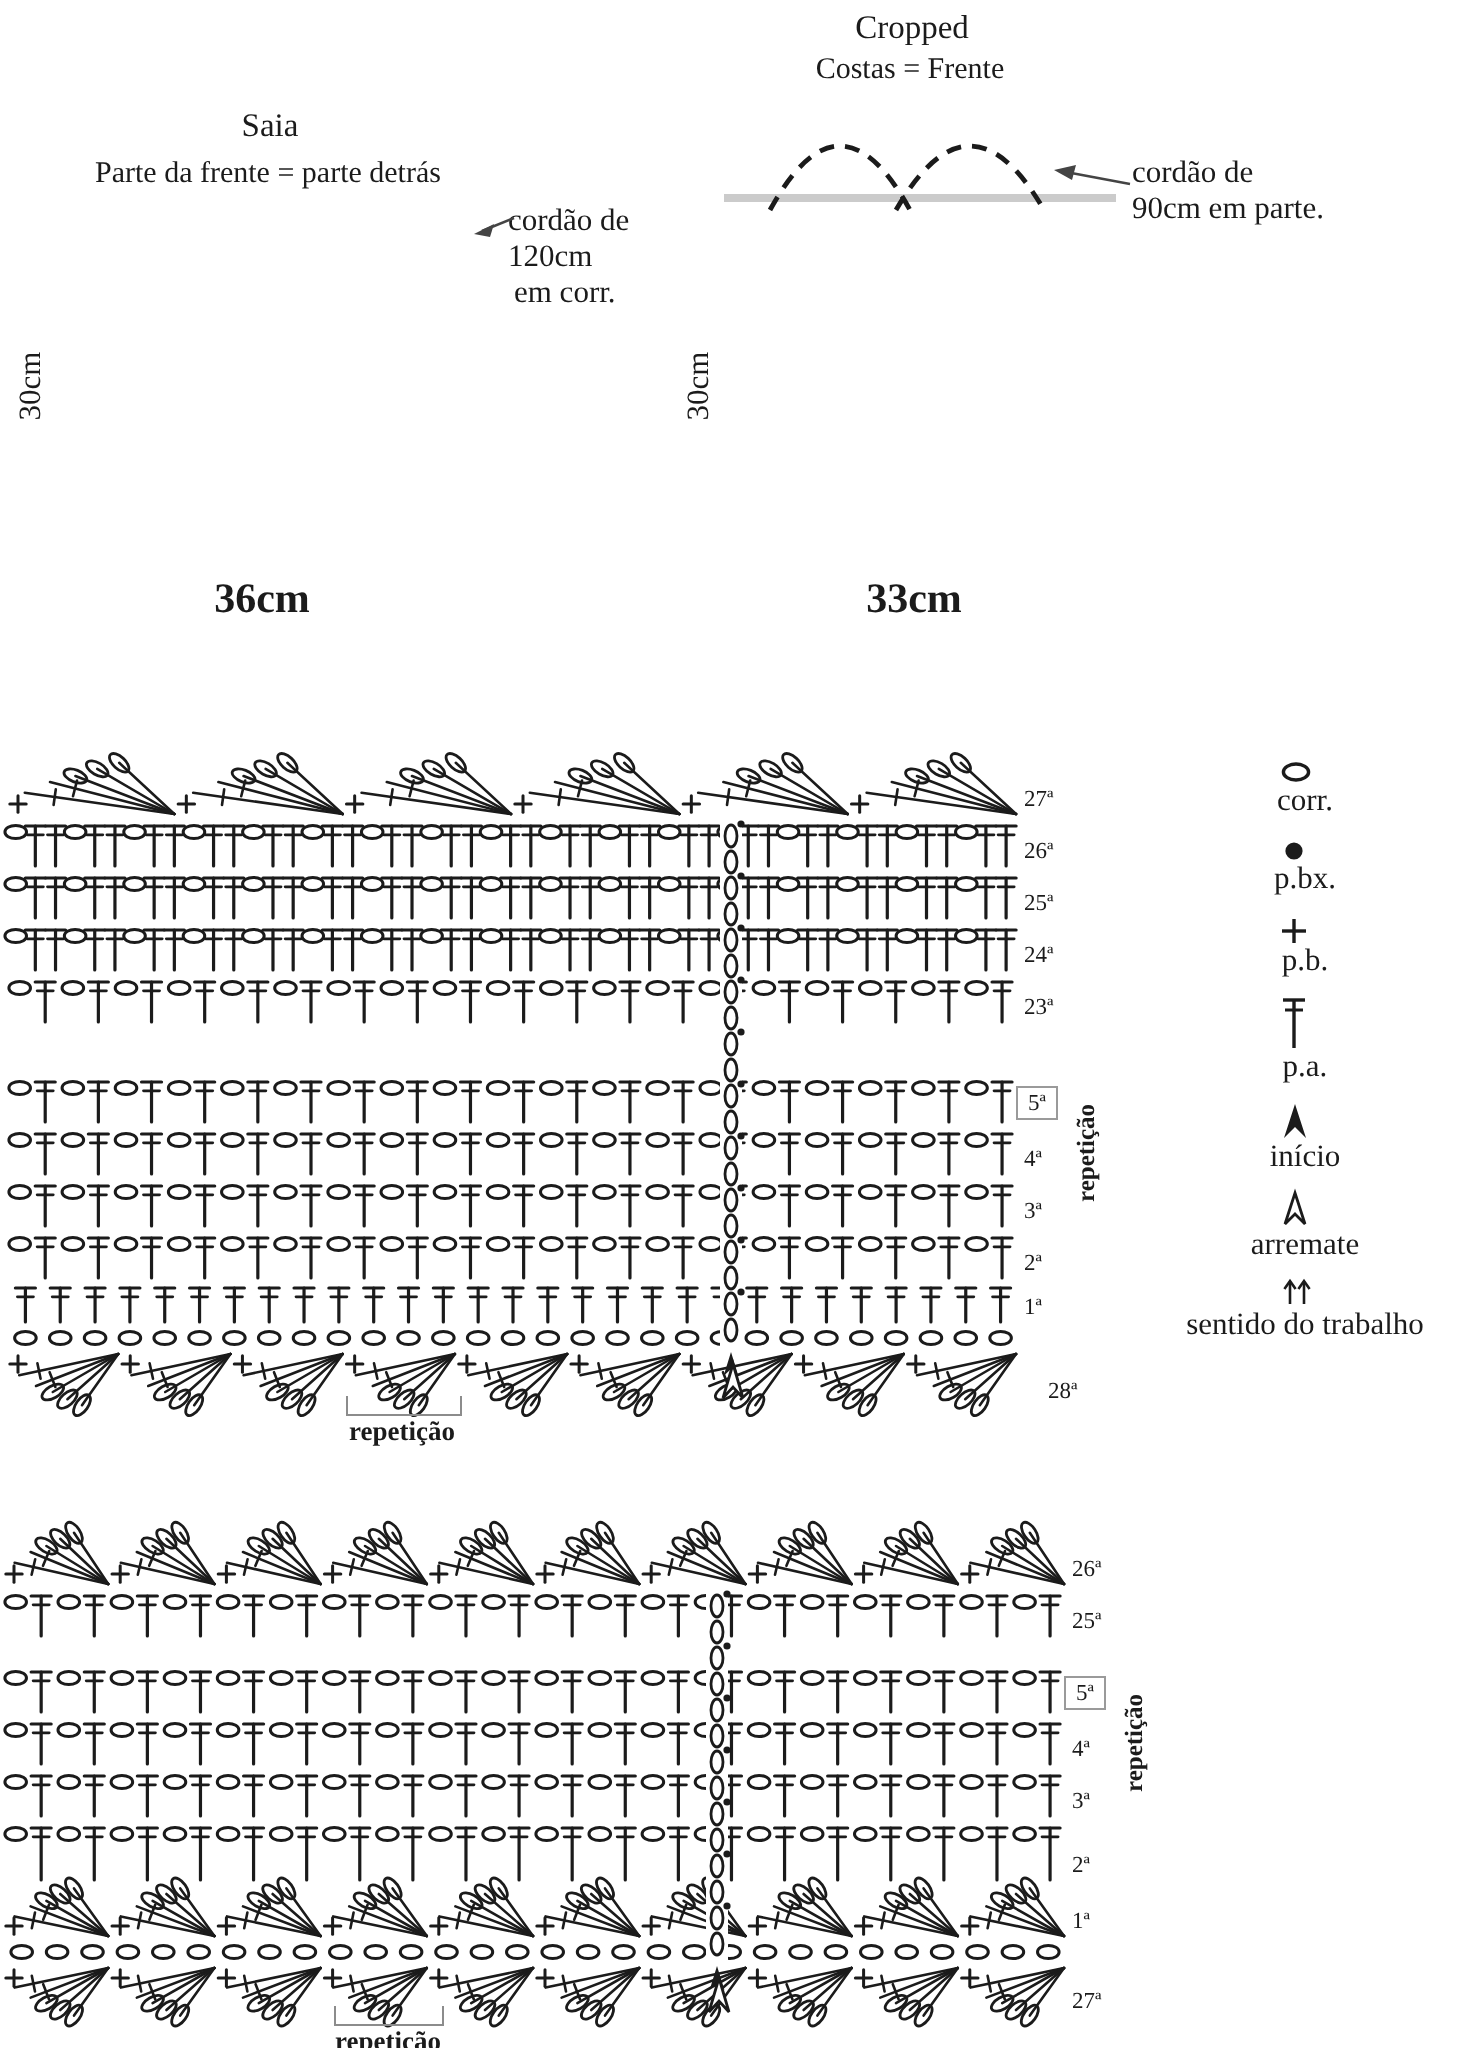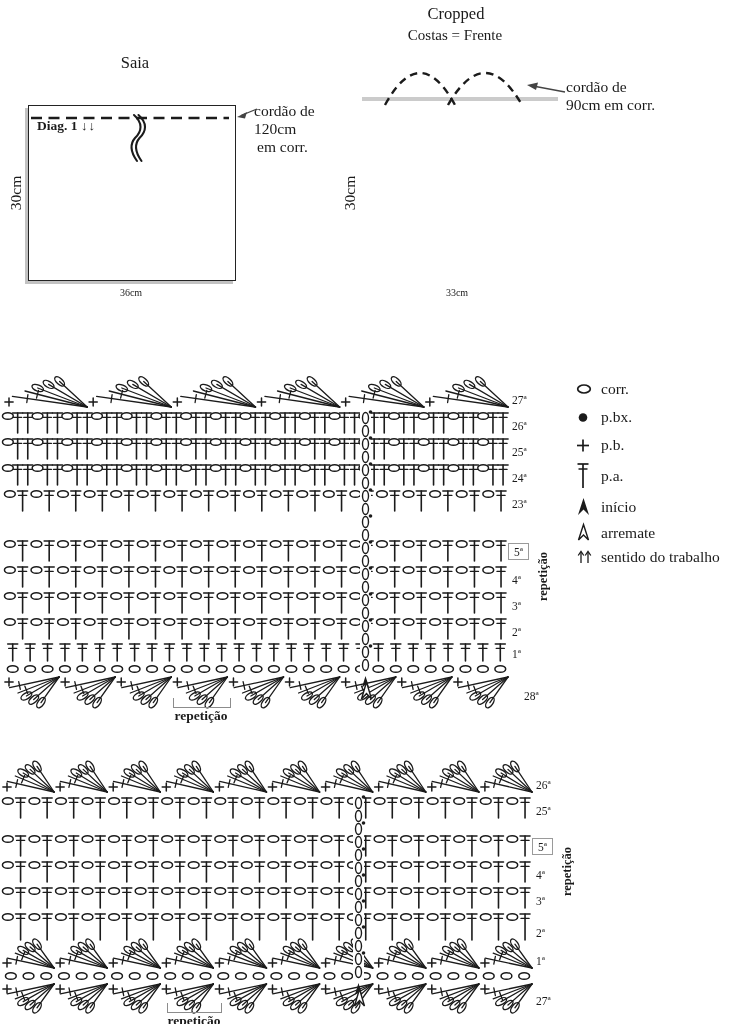--- a/index.html
+++ b/index.html
@@ -9,62 +9,50 @@
   .abs{position:absolute;}
   .ctext{text-align:center;}
   .schem-title{position:absolute;font-size:16.5px;}
   .schem-sub{position:absolute;font-size:15px;}
   .schem-rect{position:absolute;border:1.7px solid #232323;background:#fff;
     box-shadow:-3px 3px 0 0 #c2c2c2;}
   .diaglabel{position:absolute;font-size:13.5px;font-weight:bold;white-space:nowrap;}
   .diaglabel .arr{font-weight:normal;font-size:13px;letter-spacing:1px;}
   .vdim{position:absolute;width:44px;text-align:center;font-size:15.5px;
     transform:rotate(-90deg);}
-  .hdim{position:absolute;width:70px;text-align:center;font-size:10px;}
+  .hdim{position:absolute;width:70px;text-align:center;font-size:21px;font-weight:bold;}
   .cordnote{position:absolute;font-size:15.5px;line-height:1.17;}
   .cordnote span{display:block;}
   .dtitle{position:absolute;font-size:16.5px;white-space:nowrap;}
   .chart{position:absolute;}
   .crow{position:absolute;left:0;}
   .ccol{position:absolute;}
   .rlabel{position:absolute;font-weight:normal;font-size:11.5px;white-space:nowrap;}
   .rlabel.boxed{border:1.4px solid #9a9a9a;padding:2px 5px 1px 5px;margin-top:-5px;
     margin-left:-4px;background:#fff;}
   .vlabel{position:absolute;font-weight:bold;font-size:12.5px;white-space:nowrap;
     transform:rotate(-90deg);transform-origin:top left;}
   .bracket{position:absolute;height:9px;border-left:1.4px solid #8c8c8c;
     border-right:1.4px solid #8c8c8c;border-bottom:1.4px solid #8c8c8c;}
   .brlabel{position:absolute;font-weight:bold;font-size:13.5px;width:90px;text-align:center;}
   #legend{position:absolute;left:576px;top:380px;width:153px;}
   #legend .ltitle{font-size:20px;margin:0 0 9px 18px;}
-  .litem{display:flex;align-items:center;}
+  .litem{display:flex;align-items:center;flex-direction:column;}
   .licon{width:25px;display:flex;align-items:center;}
   .llabel{font-size:15.5px;white-space:nowrap;}
   .grayband{position:absolute;background:#cbcbcb;}
 </style>
 </head>
 <body>
 
 <div id="screen">
 
   <div class="schem-title ctext" style="left:40px;top:53px;width:190px">Saia</div>
+  <div class="schem-sub ctext" style="left:8px;top:79px;width:252px">Parte da frente = parte detrás</div>
 
-  <div class="schem-rect" style="left:28px;top:105px;width:206px;height:174px">
-    <svg class="abs" style="left:0;top:6px" width="203" height="12">
-      <line x1="2" y1="6" x2="200" y2="6" stroke="#1b1b1b" stroke-width="2.6" stroke-dasharray="11 6.5"></line>
-    </svg>
-    <svg class="abs" style="left:98px;top:8px" width="26" height="52">
-      <path d="M7,1 C16,9 15,17 8,24 C2,31 5,40 10,47" fill="none" stroke="#1b1b1b" stroke-width="2.1" stroke-linecap="round"></path>
-      <path d="M11.5,1 C20.5,9 19.5,17 12.5,24 C6.5,31 9.5,40 14.5,47" fill="none" stroke="#1b1b1b" stroke-width="2.1" stroke-linecap="round"></path>
-    </svg>
-    <div class="diaglabel" style="left:8px;top:12px">
-      <span>Diag. 1</span>
-      <span class="arr">↓↓</span>
-    </div>
-  </div>
 
   <div class="vdim" style="left:-6px;top:184px">30cm</div>
   <div class="hdim" style="left:96px;top:287px">36cm</div>
 
   <div class="cordnote" style="left:254px;top:102px">
     <span>cordão de</span>
     <span>120cm</span>
     <span style="padding-left:3px">em corr.</span>
   </div>
   <svg class="abs" style="left:232px;top:104px" width="26" height="18">
@@ -80,21 +68,21 @@
     <path d="M9,54 Q44,-10 79,54" fill="none" stroke="#1b1b1b" stroke-width="2.4" stroke-dasharray="7.5 5.5"></path>
     <path d="M72,54 Q109,-10 146,54" fill="none" stroke="#1b1b1b" stroke-width="2.4" stroke-dasharray="7.5 5.5"></path>
   </svg>
 
 
   <div class="vdim" style="left:328px;top:184px">30cm</div>
   <div class="hdim" style="left:422px;top:287px">33cm</div>
 
   <div class="cordnote" style="left:566px;top:78px">
     <span>cordão de</span>
-    <span>90cm em corr.</span>
+    <span>90cm em parte.</span>
   </div>
   <svg class="abs" style="left:521px;top:79px" width="46" height="22">
     <line x1="44" y1="13" x2="12" y2="7" stroke="#444" stroke-width="1.3"></line>
     <polygon points="6,6 17,3.5 15,11" fill="#444"></polygon>
   </svg>
 
   <div id="legend">
 
     <div class="litem" style="margin-bottom:10px">
       <span class="licon">

